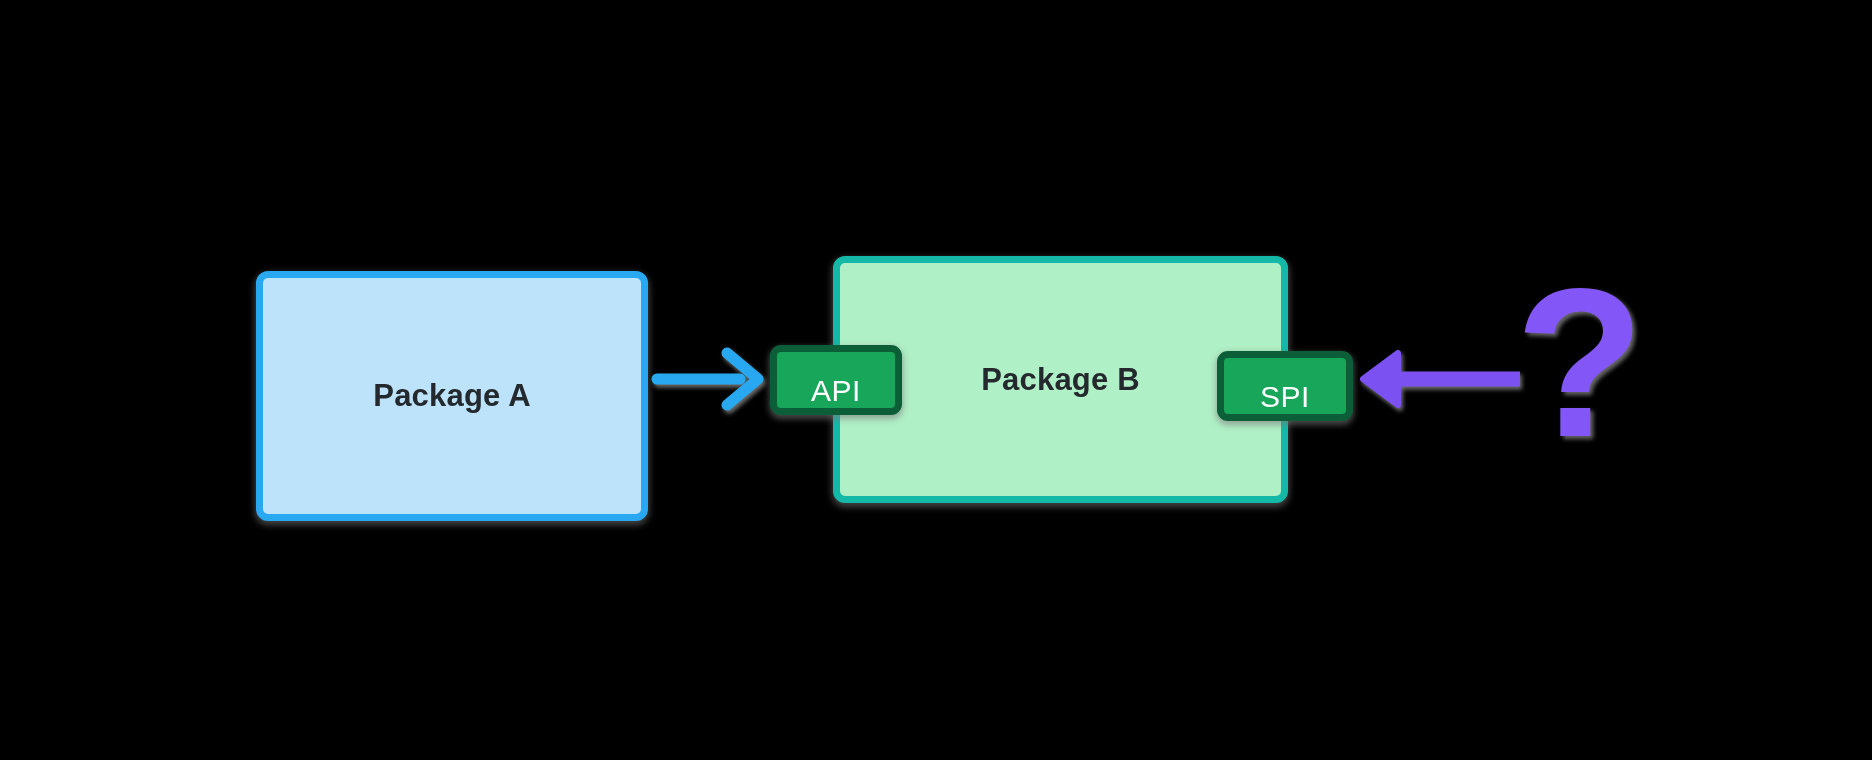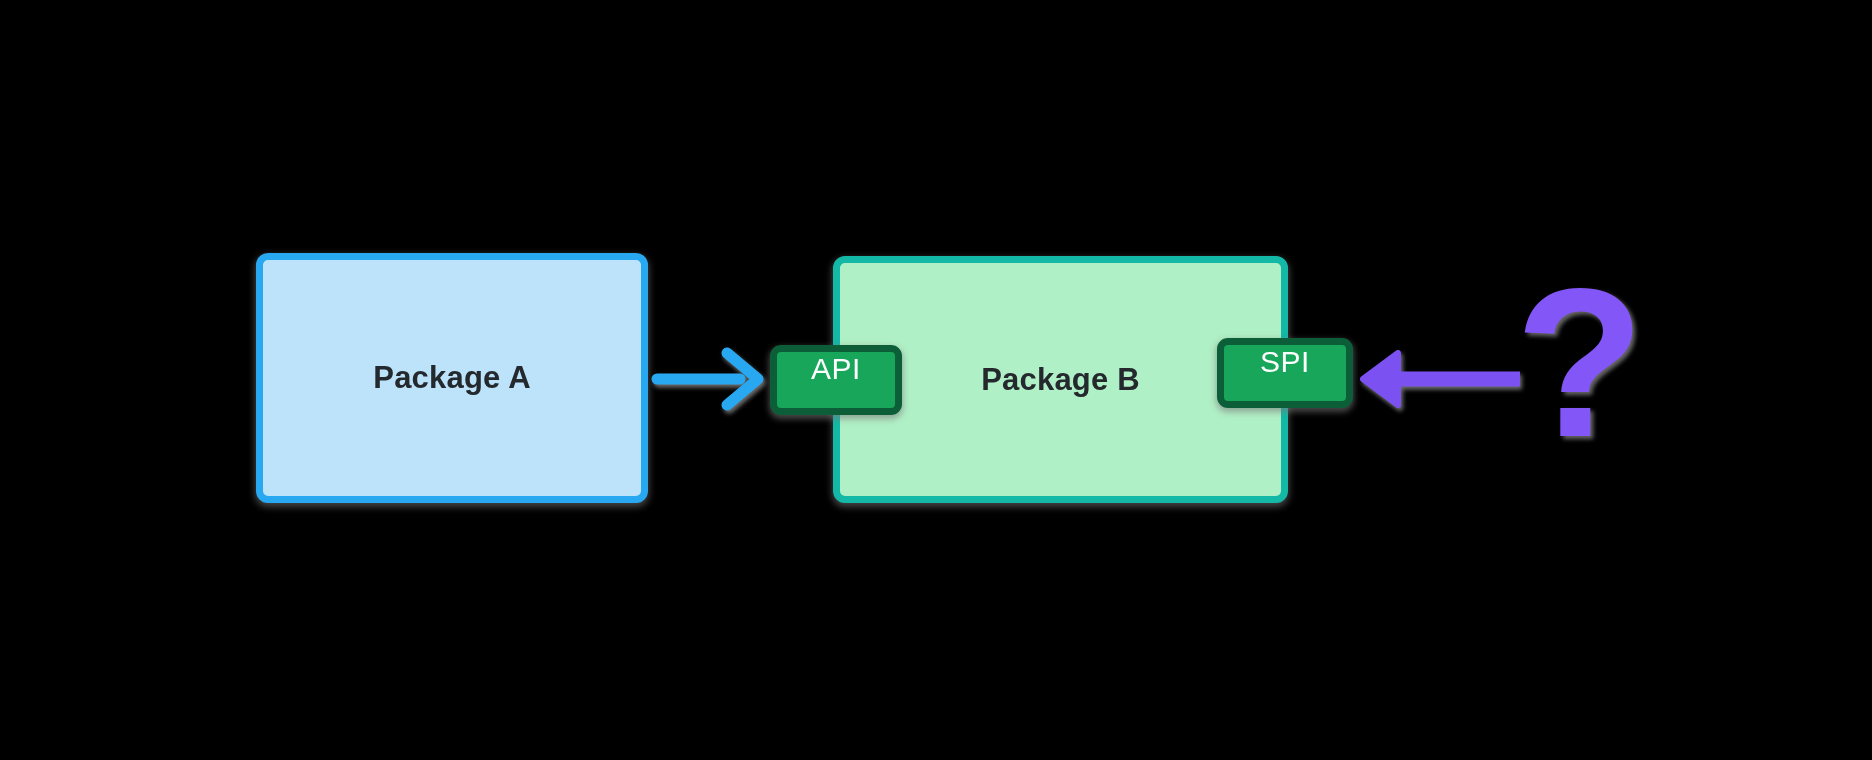--- a/index.html
+++ b/index.html
@@ -19,21 +19,21 @@
   .pkg {
     position: absolute;
     box-sizing: border-box;
     border-radius: 12px;
     display: flex;
     align-items: center;
     justify-content: center;
     box-shadow: 0 3px 7px 1px rgba(125,125,125,0.55);
   }
   .pkg-a {
-    left: 256px; top: 253px;
+    left: 256px; top: 271px;
     width: 392px; height: 250px;
     background: #bde3fb;
     border: 7px solid #29a8f2;
   }
   .pkg-b {
     left: 833px; top: 256px;
     width: 455px; height: 247px;
     background: #b0f0c6;
     border: 7px solid #14b8a6;
   }
@@ -44,27 +44,27 @@
     letter-spacing: 0.2px;
   }
   
   .badge {
     position: absolute;
     box-sizing: border-box;
     background: #18a65a;
     border: 7px solid #0b5e38;
     border-radius: 11px;
     display: flex;
-    align-items: flex-start;
+    align-items: flex-end;
     justify-content: center;
     box-shadow: 0 3px 6px 1px rgba(120,120,120,0.6);
     z-index: 3;
   }
   .badge-api { left: 770px; top: 345px; width: 132px; height: 70px; }
-  .badge-spi { left: 1217px; top: 338px; width: 136px; height: 70px; }
+  .badge-spi { left: 1217px; top: 351px; width: 136px; height: 70px; }
   .badge-label {
     font-size: 30px;
     font-weight: 500;
     color: #ffffff;
     letter-spacing: 0.5px;
   }
   
   .arrow-svg {
     position: absolute;
     z-index: 2;

